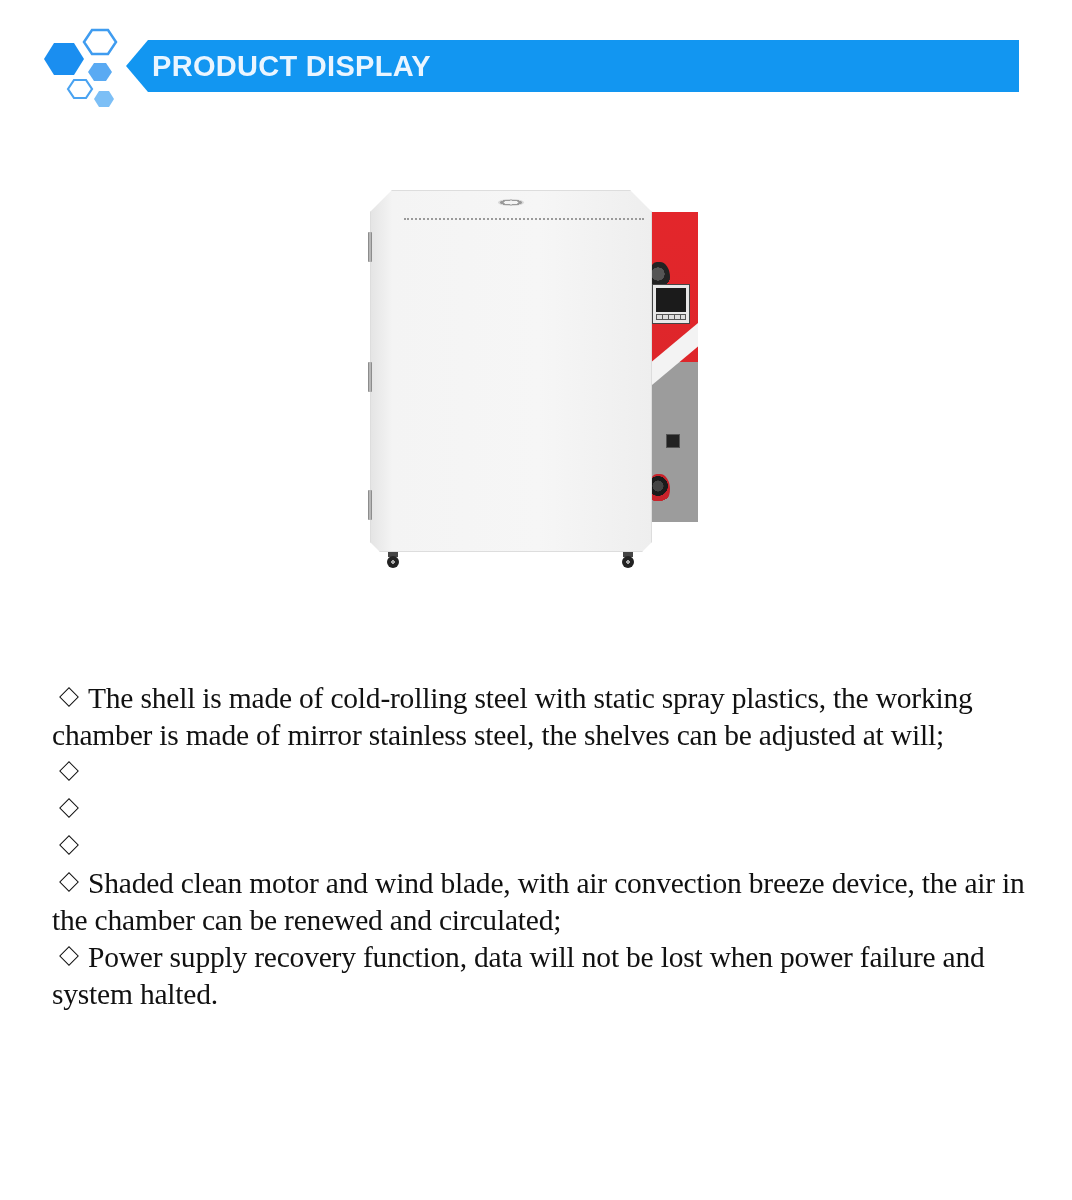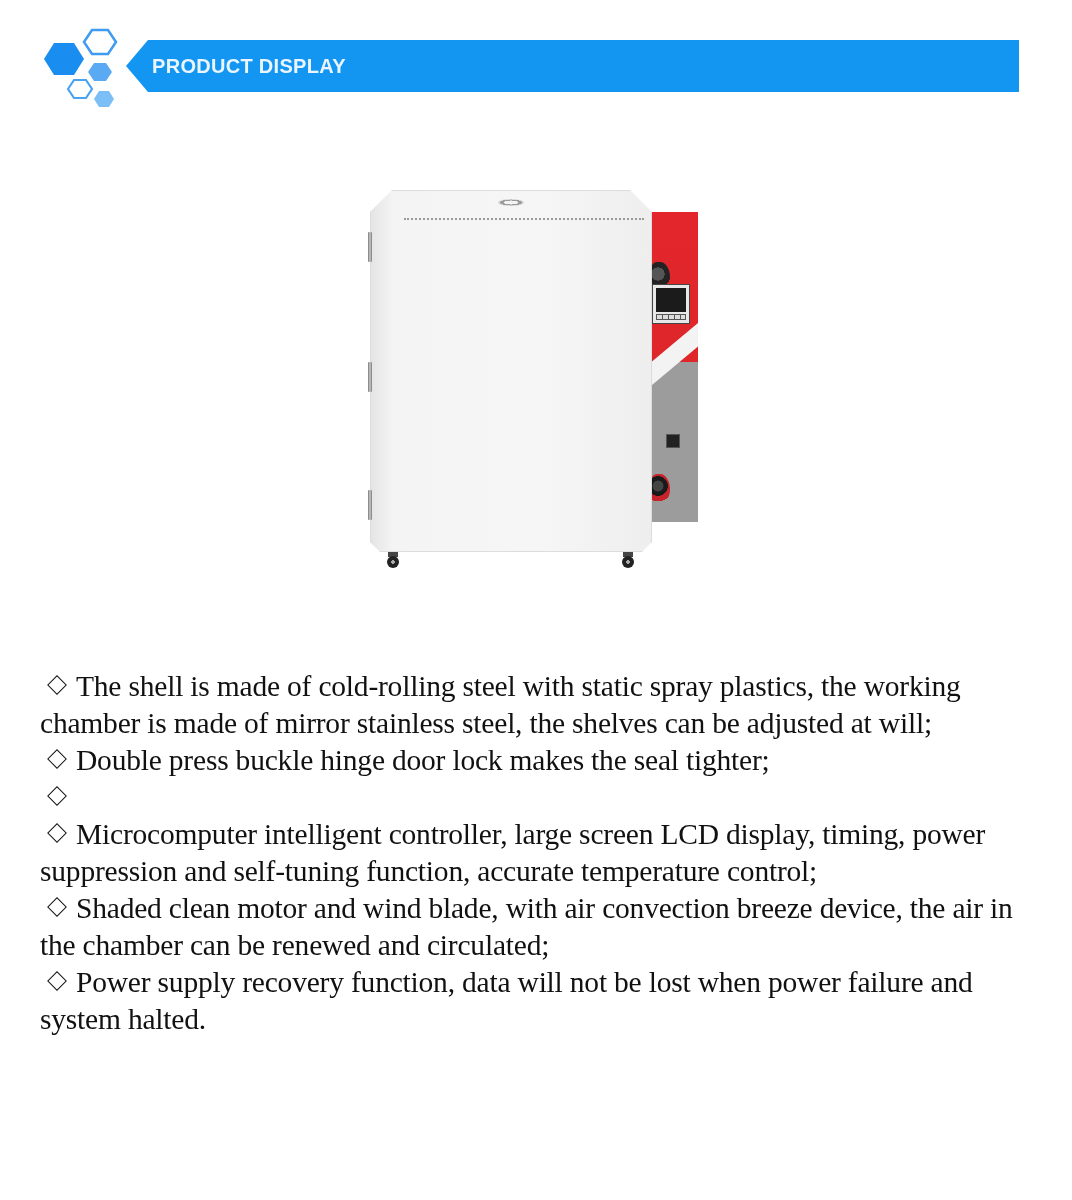--- a/index.html
+++ b/index.html
@@ -32,21 +32,21 @@
       height: 52px;
       background: #1296f1;
       clip-path: polygon(22px 0, 100% 0, 100% 100%, 22px 100%, 0 50%);
     }
     .banner-title {
       position: absolute;
       left: 114px;
       top: 22px;
       font-family: "Liberation Sans", "DejaVu Sans", sans-serif;
       font-weight: bold;
-      font-size: 20px;
+      font-size: 29px;
       letter-spacing: 0.3px;
       color: #eaf5ff;
       line-height: 36px;
     }
     .hex-logo {
       position: absolute;
       left: 0;
       top: 0;
       width: 100px;
       height: 86px;
@@ -200,21 +200,21 @@
       border-radius: 50%;
       background: radial-gradient(circle, #aaa 0 20%, #222 21%);
     }
 
     
     .features {
       position: absolute;
       left: 36px;
       top: 664px;
       width: 1000px;
-      margin: 4px;
+      margin: 16px;
       padding: 0;
       list-style: none;
       font-size: 29.5px;
       line-height: 37px;
       letter-spacing: -0.2px;
     }
     .features li {
       margin: 0;
       padding: 0;
     }
@@ -277,18 +277,18 @@
   </div>
   <div class="hinge" style="top:42px;"></div>
   <div class="hinge" style="top:172px;"></div>
   <div class="hinge" style="top:300px;"></div>
   <div class="wheel" style="left:25px;"></div>
   <div class="wheel" style="left:260px;"></div>
 </div>
 
 <ul class="features">
   <li><span class="diamond"></span><span>The shell is made of cold-rolling steel with static spray plastics, the working chamber is made of mirror stainless steel, the shelves can be adjusted at will;</span></li>
-  <li><span class="diamond"></span><span>Double press buckle hinge door lock makes the seal tighter;</span></li>
   <li><span class="diamond"></span></li>
-  <li><span class="diamond"></span><span>Microcomputer intelligent controller, large screen LCD display, timing, power suppression and self-tuning function, accurate temperature control;</span></li>
+  <li><span class="diamond"></span></li>
+  <li><span class="diamond"></span></li>
   <li><span class="diamond"></span><span>Shaded clean motor and wind blade, with air convection breeze device, the air in the chamber can be renewed and circulated;</span></li>
   <li><span class="diamond"></span><span>Power supply recovery function, data will not be lost when power failure and system halted.</span></li>
 </ul>
 
 </body></html>

